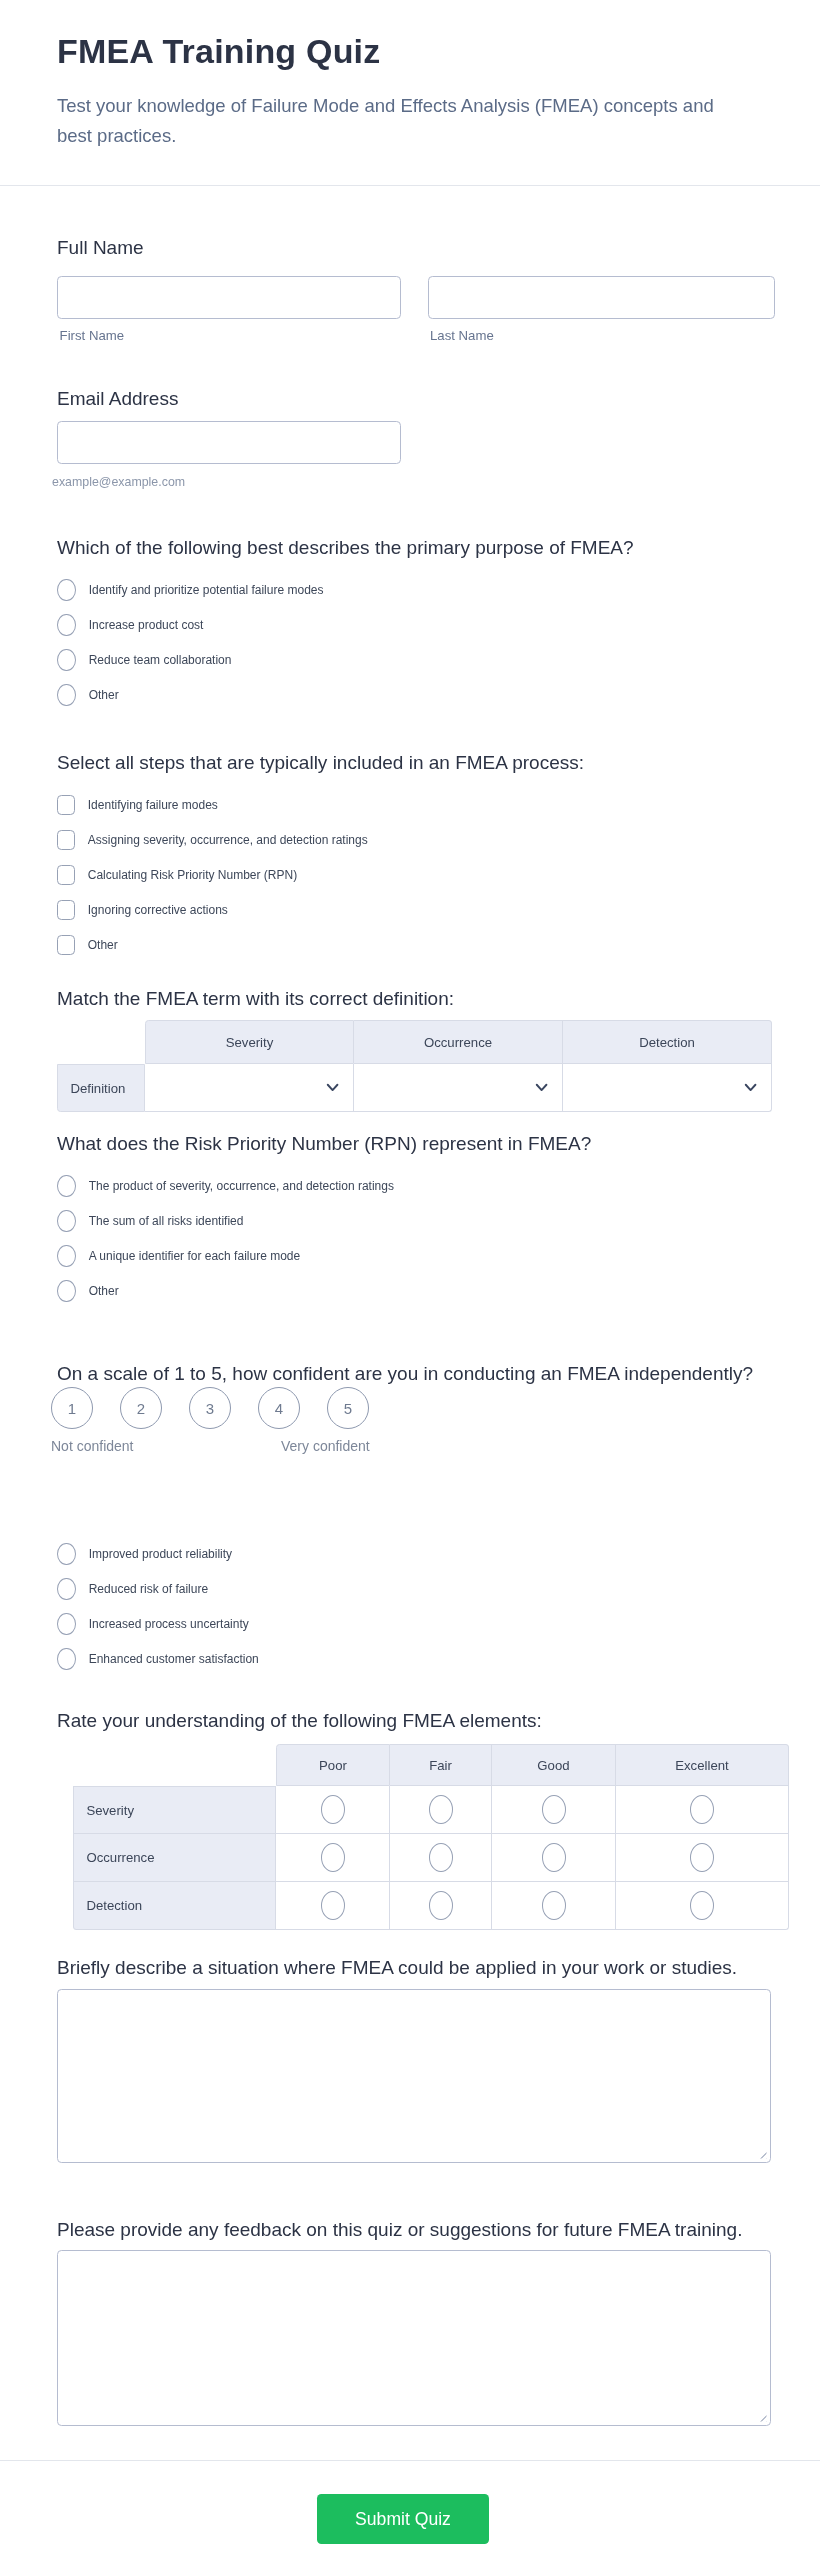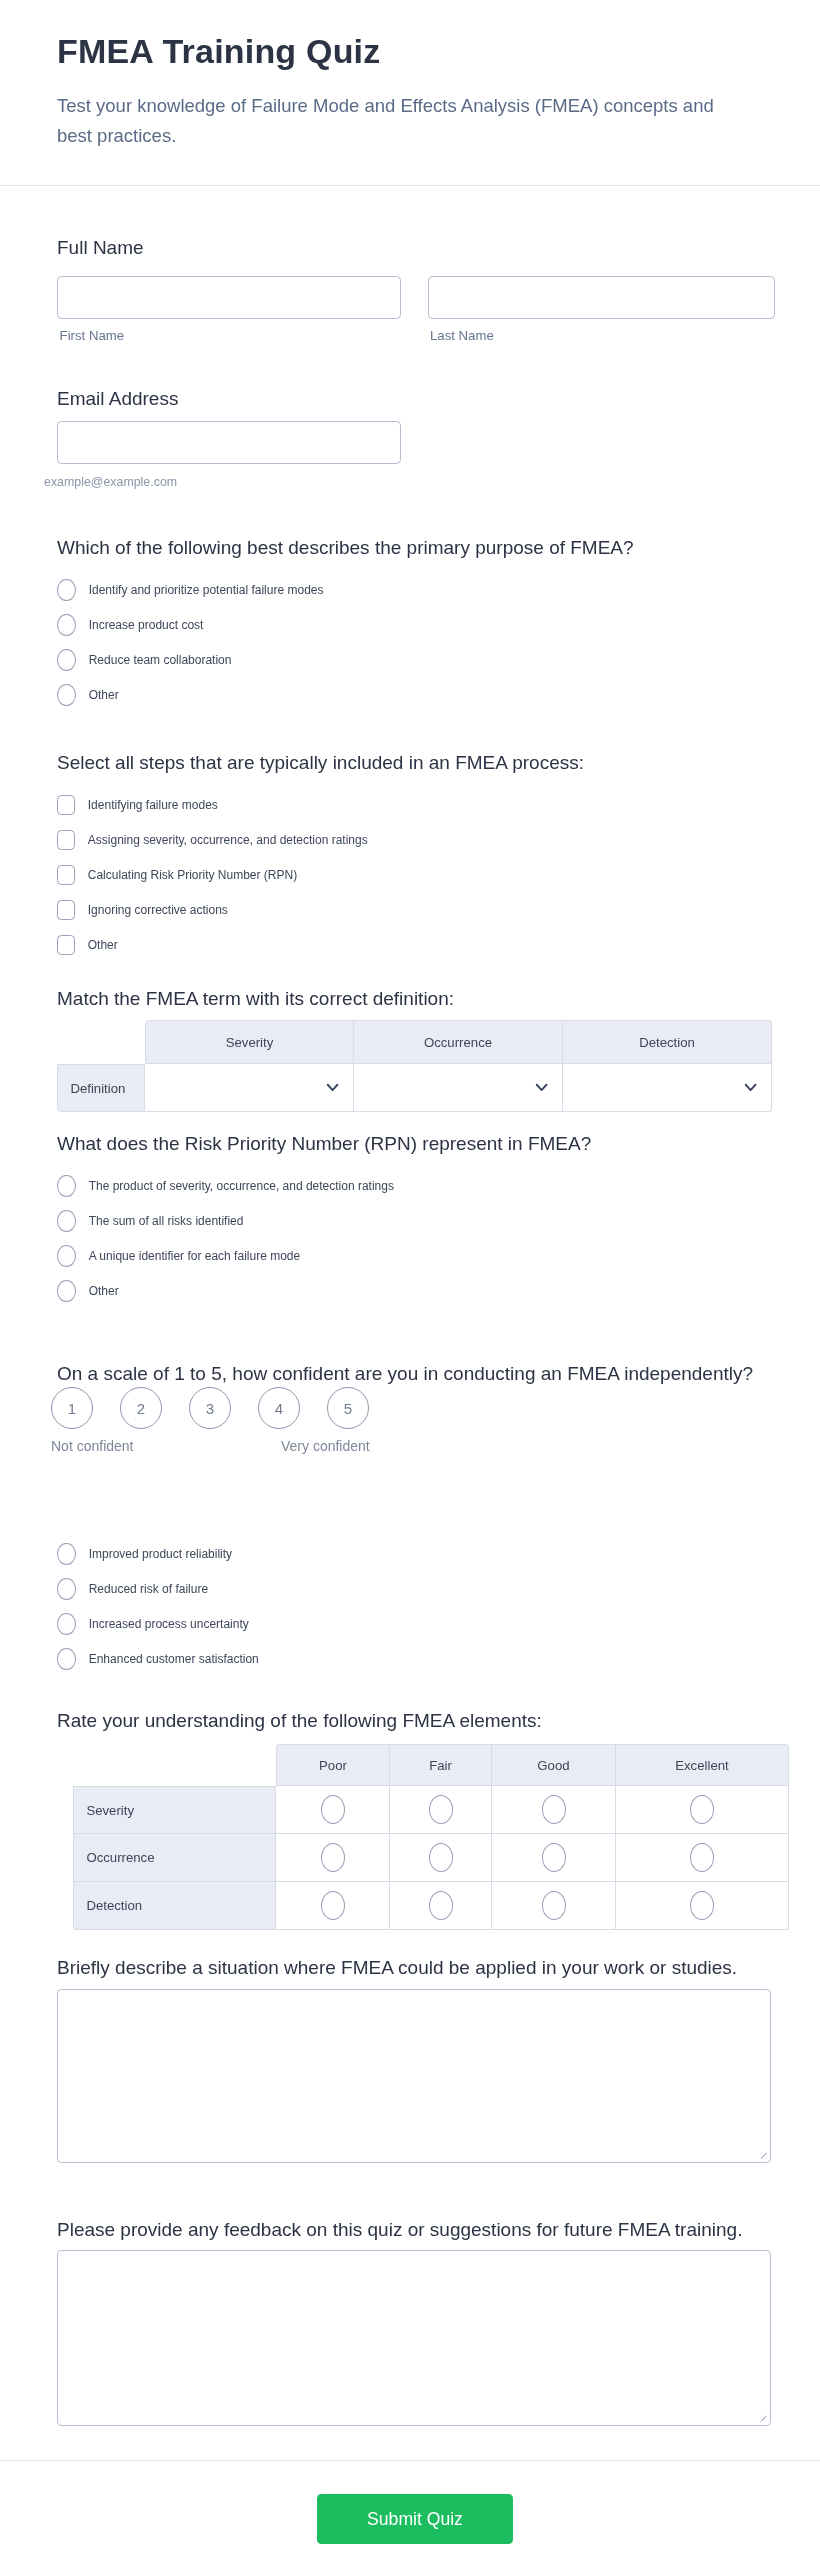--- a/index.html
+++ b/index.html
@@ -43,21 +43,21 @@
   .scirc{width:42px;height:42px;border:0.9px solid #8e99af;border-radius:50%;background:#fff;display:flex;align-items:center;justify-content:center;font-size:15px;color:#6f7b90;box-sizing:border-box;cursor:pointer;}
   .sclabel{position:absolute;font-size:14px;color:#7d8799;}
   
   .tawrap{position:absolute;left:57px;width:714px;border:0.9px solid #b5bcd0;border-radius:4.4px;background:#fff;box-sizing:border-box;}
   .tawrap textarea{width:100%;height:100%;border:none;resize:none;outline:none;background:transparent;
                    font-family:"Liberation Sans",sans-serif;font-size:16px;color:#2c3345;padding:10.6px;box-sizing:border-box;}
   .grip{position:absolute;right:3.5px;bottom:3.5px;width:9.7px;height:9.7px;
         background:repeating-linear-gradient(135deg,#b9c0cf 0 1.3px,transparent 1.3px 4.4px);
         clip-path:polygon(100% 0,100% 100%,0 100%);cursor:nwse-resize;}
   
-  .submit{position:absolute;left:317px;top:2494px;width:196px;height:50px;background:#1cbd5e;border:none;border-radius:4.4px;
+  .submit{position:absolute;left:317px;top:2494px;width:172px;height:50px;background:#1cbd5e;border:none;border-radius:4.4px;
           color:#ffffff;font-size:17.6px;font-family:"Liberation Sans",sans-serif;cursor:pointer;}
 </style>
 </head>
 <body>
 
 <div id="page">
 
   <div class="sec title" style="top:32px">FMEA Training Quiz</div>
   <div class="sec subtitle" style="top:91px">Test your knowledge of Failure Mode and Effects Analysis (FMEA) concepts and best practices.</div>
   <div class="rule" style="top:185px"></div>
@@ -69,21 +69,21 @@
   </div>
   <div class="sec" style="top:328px">
     <span class="sub" style="position:absolute;left:2.6px">First Name</span>
     <span class="sub" style="position:absolute;left:373px">Last Name</span>
   </div>
 
   <div class="sec q" style="top:388px">Email Address</div>
   <div class="sec" style="top:421px;height:43px">
     <input class="tin" style="left: 0px; width: 321px;" type="text">
   </div>
-  <div class="sec hint" style="top:475px;left:44px">example@example.com</div>
+  <div class="sec hint" style="top:475px;left:52px">example@example.com</div>
 
   <div class="sec q" style="top:537px">Which of the following best describes the primary purpose of FMEA?</div>
   <div class="sec" style="top:572px">
     <div class="opt">
       <span class="radio"></span>
       <span class="opt-label">Identify and prioritize potential failure modes</span>
     </div>
     <div class="opt">
       <span class="radio"></span>
       <span class="opt-label">Increase product cost</span>

